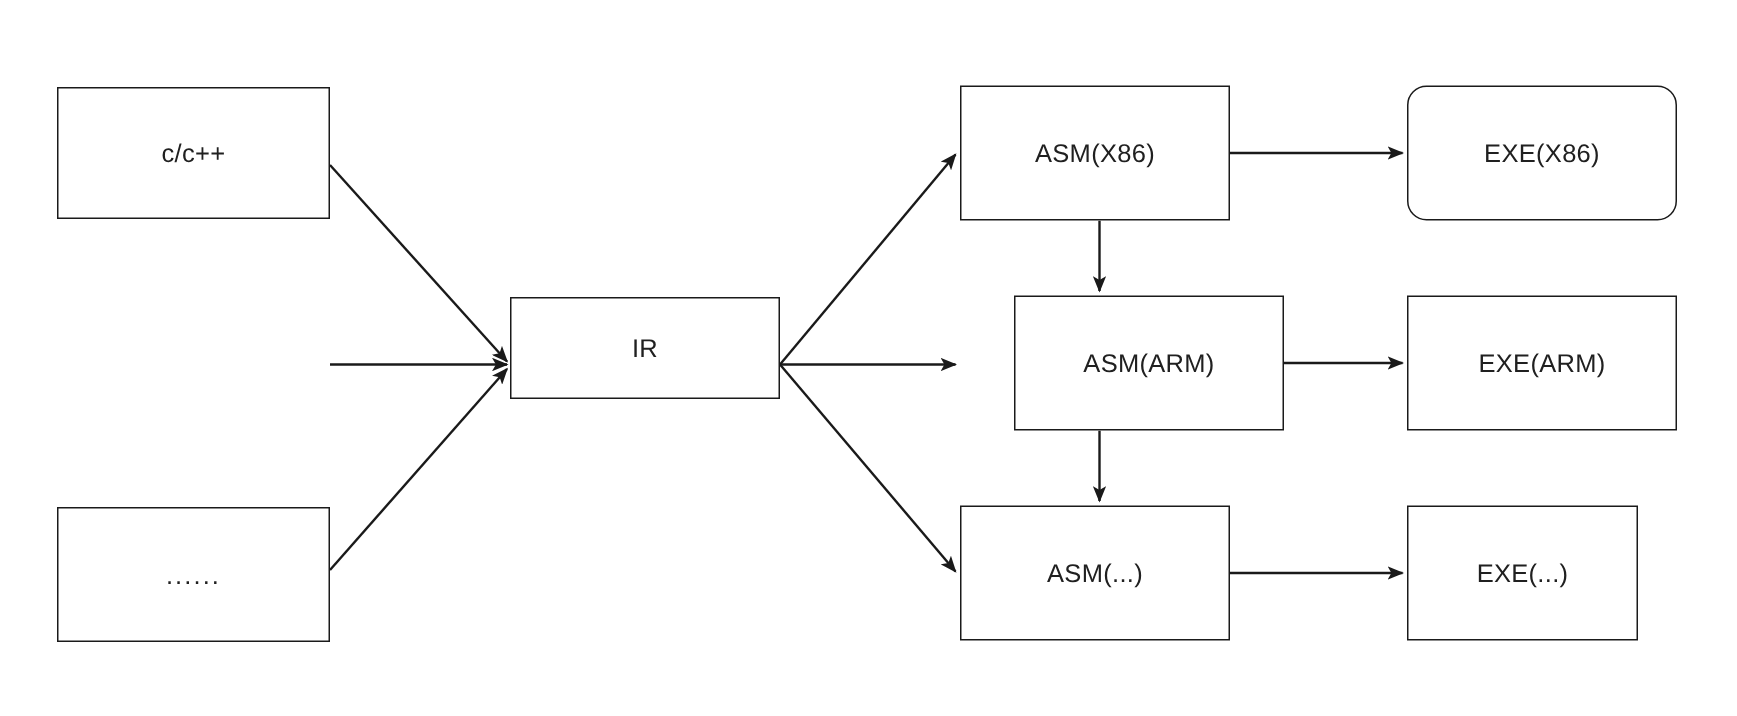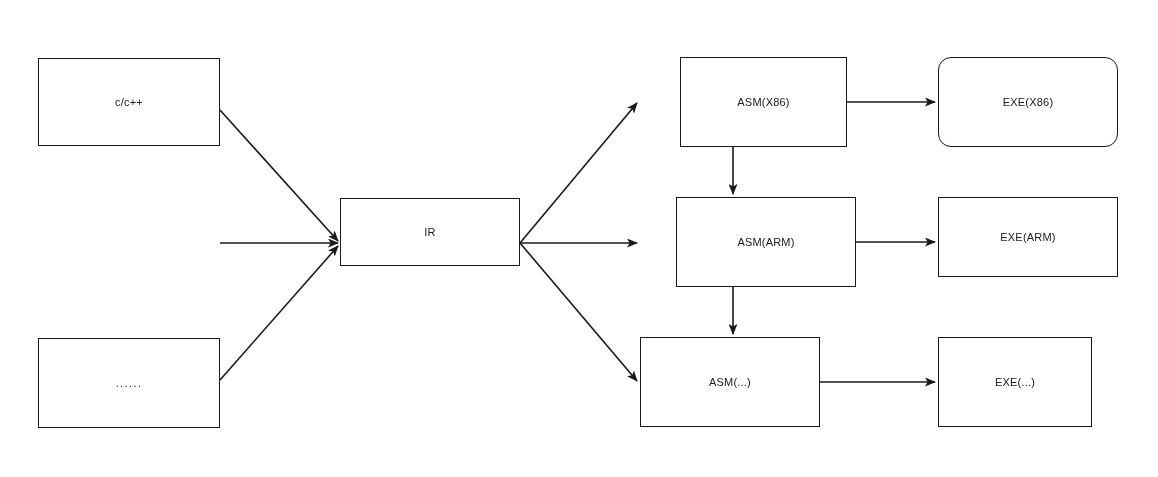--- a/index.html
+++ b/index.html
@@ -29,21 +29,21 @@
     box-sizing: border-box;
     background: #ffffff;
     border: 1.6px solid #1a1a1a;
     display: flex;
     align-items: center;
     justify-content: center;
     z-index: 2;
   }
   .node-label {
     font-family: "Liberation Sans", sans-serif;
-    font-size: 11px;
+    font-size: 17px;
     line-height: 1;
     color: #202020;
     letter-spacing: 0.2px;
     white-space: nowrap;
     user-select: none;
   }
   .dots-label {
     letter-spacing: 1.4px;
   }
 </style>
@@ -84,37 +84,37 @@
 
 
   <div class="node" style="left: 38px; top: 338px; width: 182px; height: 90px;">
     <span class="node-label dots-label">......</span>
   </div>
 
   <div class="node" style="left: 340px; top: 198px; width: 180px; height: 68px;">
     <span class="node-label">IR</span>
   </div>
 
-  <div class="node" style="left: 680px; top: 57px; width: 167px; height: 90px; text-align: center;">
+  <div class="node" style="left: 640px; top: 57px; width: 180px; height: 90px; text-align: center;">
     <span class="node-label">ASM(X86)</span>
   </div>
 
   <div class="node" style="left: 676px; top: 197px; width: 180px; height: 90px;">
     <span class="node-label">ASM(ARM)</span>
   </div>
 
   <div class="node" style="left: 640px; top: 337px; width: 180px; height: 90px;">
     <span class="node-label">ASM(...)</span>
   </div>
 
   <div class="node" style="left: 938px; top: 57px; width: 180px; height: 90px; border-radius: 13px;">
     <span class="node-label">EXE(X86)</span>
   </div>
 
-  <div class="node" style="left: 938px; top: 197px; width: 180px; height: 80px;">
+  <div class="node" style="left: 938px; top: 197px; width: 180px; height: 90px;">
     <span class="node-label">EXE(ARM)</span>
   </div>
 
   <div class="node" style="left: 938px; top: 337px; width: 154px; height: 90px;">
     <span class="node-label">EXE(...)</span>
   </div>
 
 </div>
 
 </body></html>

